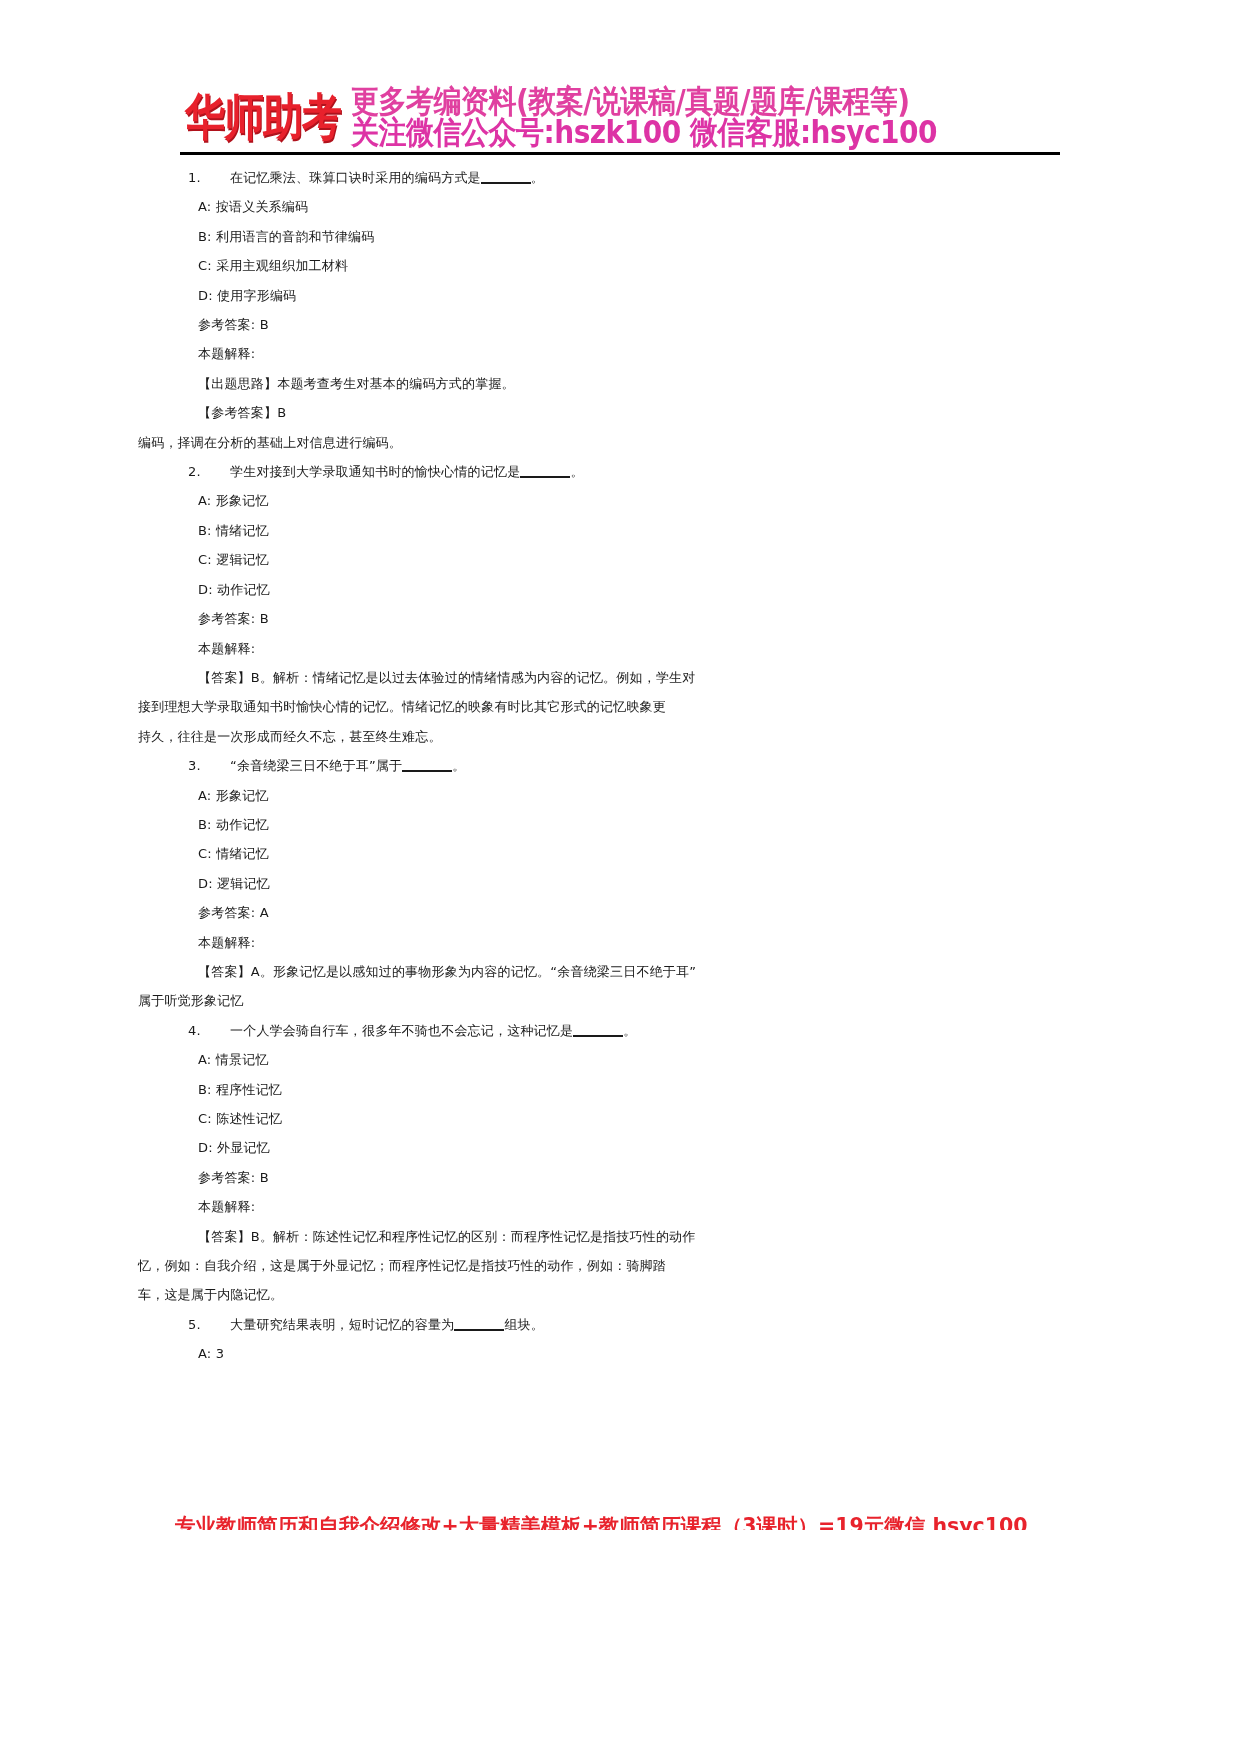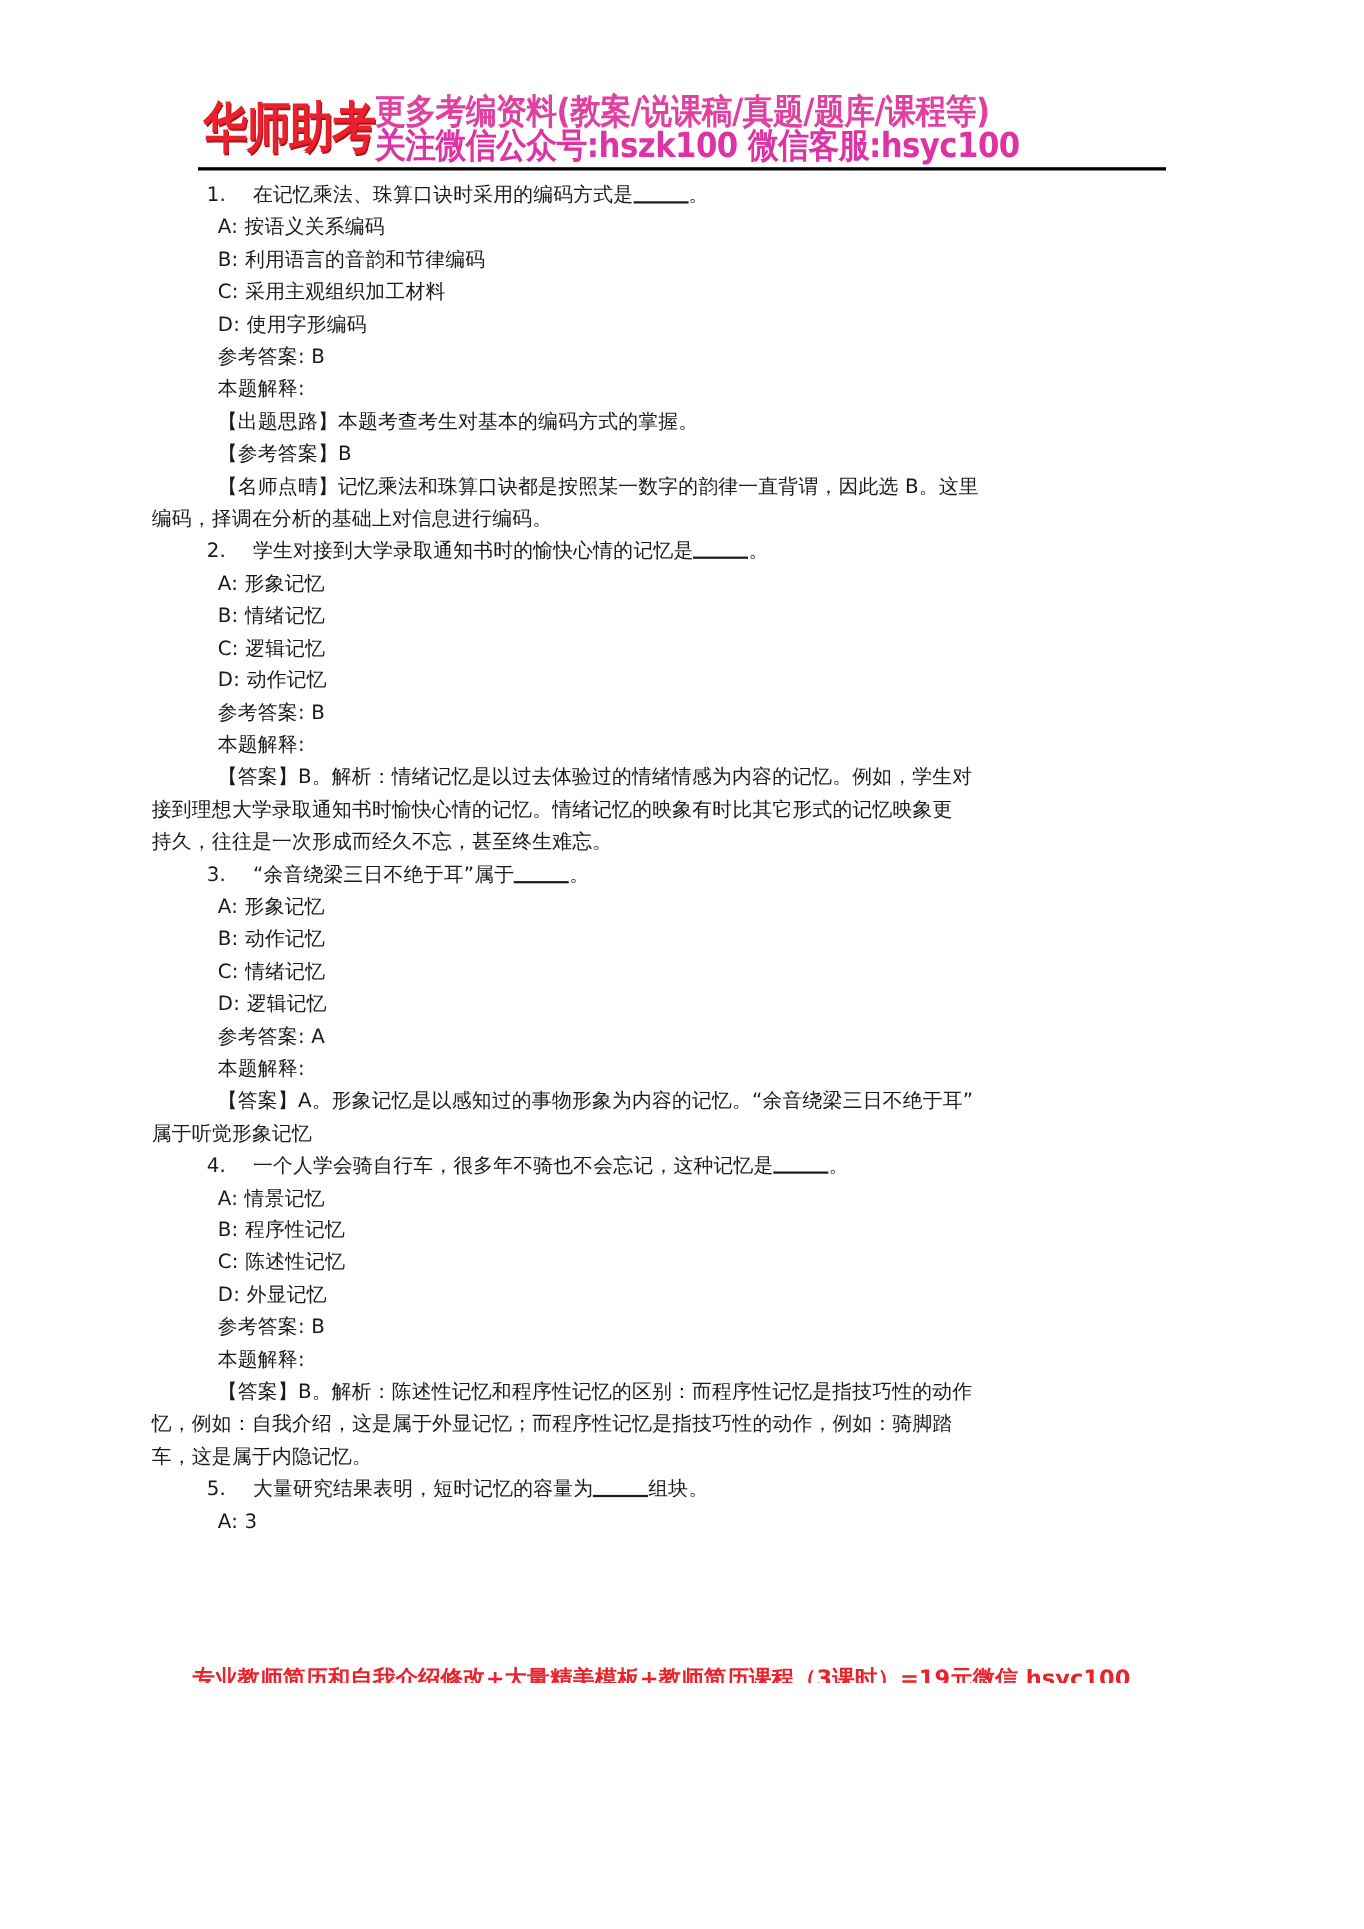--- a/index.html
+++ b/index.html
@@ -35,20 +35,21 @@
     line-height: 42px;
     letter-spacing: -1px;
     color: #e8212c;
     text-shadow: 1px 1px 0 #b0121c;
     padding-bottom: 4px;
     white-space: nowrap;
     transform: scaleY(1.25);
     transform-origin: bottom left;
   }
   .banner-text {
+    margin-left: 10px;
     padding-bottom: 2px;
     white-space: nowrap;
   }
   .banner-line {
     font-family: "DejaVu Sans", "Liberation Sans", sans-serif;
     font-weight: bold;
     font-size: 28px;
     line-height: 31px;
     color: #e040a0;
     letter-spacing: -0.5px;
@@ -69,21 +70,21 @@
 
   
   .content {
     position: absolute;
     left: 138px;
     top: 163px;
     width: 920px;
     color: #1a1a1a;
   }
   .line {
-    font-size: 18px;
+    font-size: 13px;
     line-height: 29.4px;
     white-space: nowrap;
     letter-spacing: 0.2px;
     font-family: "DejaVu Sans", "Liberation Sans", sans-serif;
   }
   .line.q      { text-indent: 0; padding-left: 50px; }
   .line.opt    { padding-left: 60px; }
   .line.meta   { padding-left: 60px; }
   .line.para   { padding-left: 60px; }
   .line.cont   { padding-left: 0px; }
@@ -132,21 +133,20 @@
 
     <div class="line q"><span class="qnum">1.</span><span>在记忆乘法、珠算口诀时采用的编码方式是</span><span class="blank"></span><span>。</span></div>
     <div class="line opt">A: 按语义关系编码</div>
     <div class="line opt">B: 利用语言的音韵和节律编码</div>
     <div class="line opt">C: 采用主观组织加工材料</div>
     <div class="line opt">D: 使用字形编码</div>
     <div class="line meta">参考答案: B</div>
     <div class="line meta">本题解释:</div>
     <div class="line para">【出题思路】本题考查考生对基本的编码方式的掌握。</div>
     <div class="line para">【参考答案】B</div>
-    <div class="line para">【名师点晴】记忆乘法和珠算口诀都是按照某一数字的韵律一直背谓，因此选 B。这里</div>
     <div class="line cont">编码，择调在分析的基础上对信息进行编码。</div>
 
     <div class="line q"><span class="qnum">2.</span><span>学生对接到大学录取通知书时的愉快心情的记忆是</span><span class="blank"></span><span>。</span></div>
     <div class="line opt">A: 形象记忆</div>
     <div class="line opt">B: 情绪记忆</div>
     <div class="line opt">C: 逻辑记忆</div>
     <div class="line opt">D: 动作记忆</div>
     <div class="line meta">参考答案: B</div>
     <div class="line meta">本题解释:</div>
     <div class="line para">【答案】B。解析：情绪记忆是以过去体验过的情绪情感为内容的记忆。例如，学生对</div>

